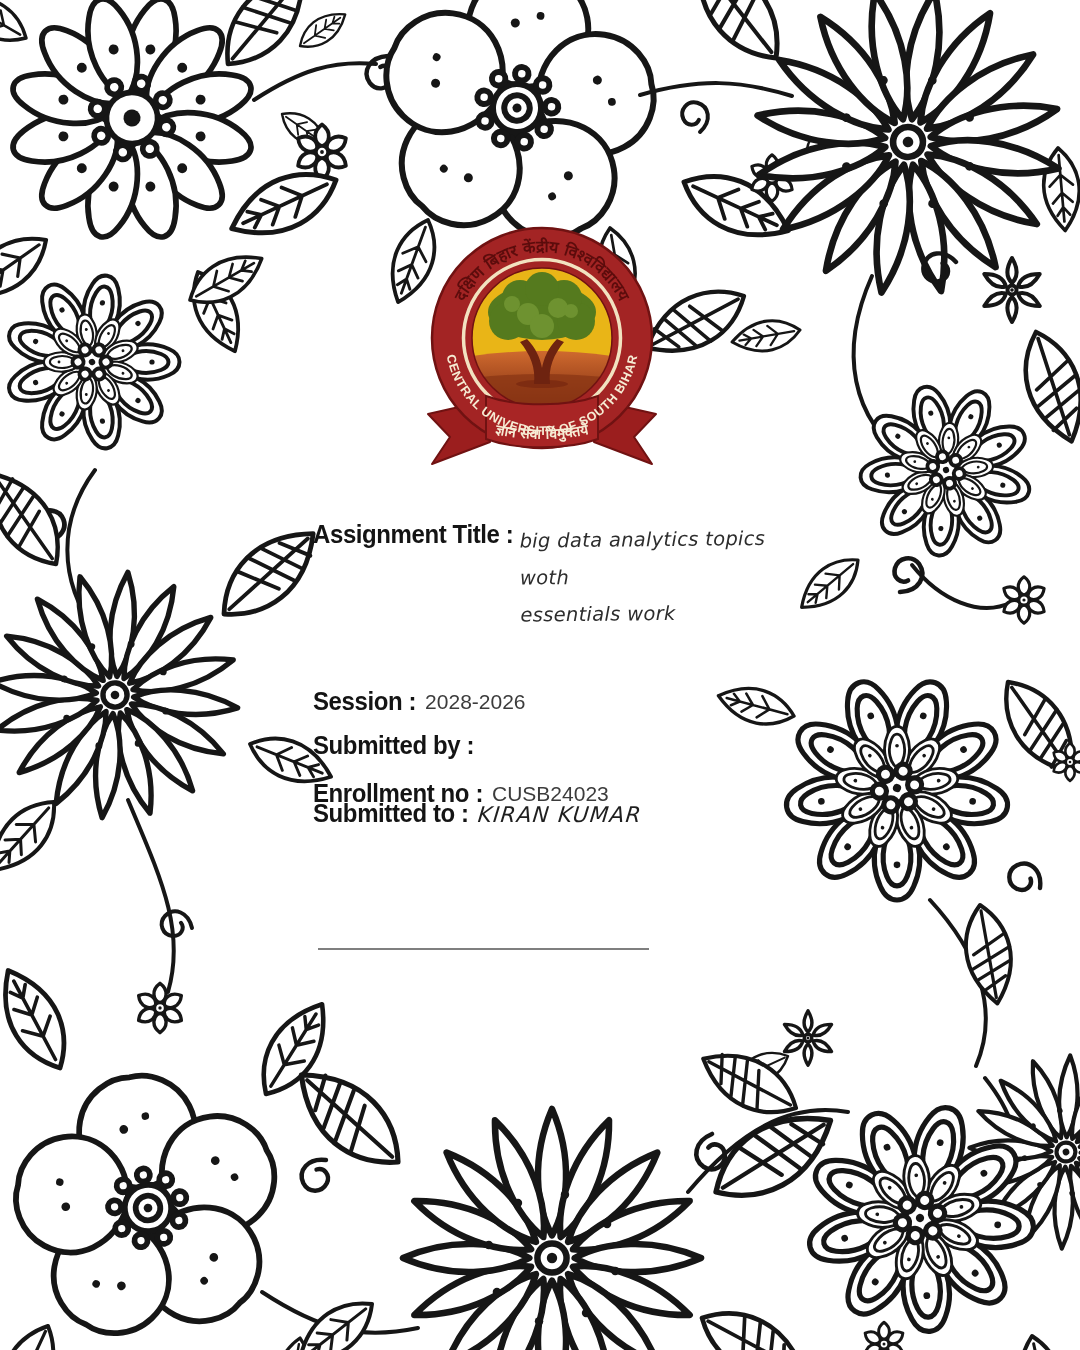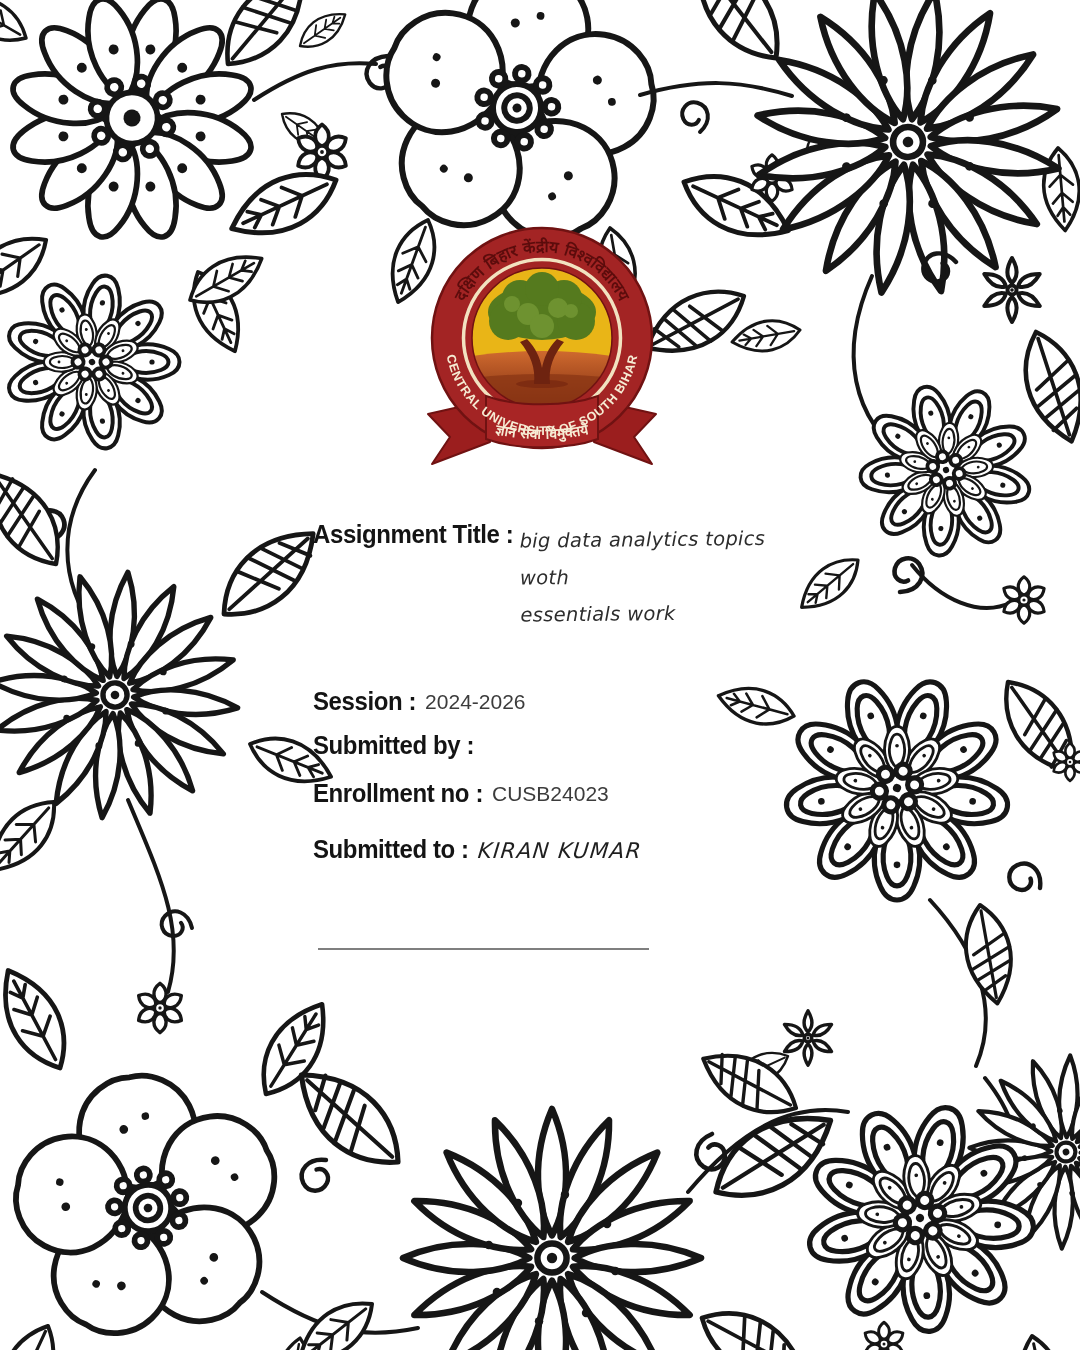--- a/index.html
+++ b/index.html
@@ -7,21 +7,21 @@
        font-family:"Liberation Sans",sans-serif;}
   .border-svg{position:absolute;left:0;top:0;width:1080px;height:1350px;}
   .logo-wrap{position:absolute;left:408px;top:226px;width:268px;height:256px;}
   .logo-wrap svg{width:100%;height:100%;}
   .form{position:absolute;left:0;top:0;width:1080px;height:1350px;}
   .row{position:absolute;left:313px;display:flex;align-items:center;gap:9px;white-space:nowrap;}
   .lbl{font-weight:bold;color:#141414;font-size:24px;letter-spacing:-0.4px;
        transform:scaleY(1.06);transform-origin:left bottom;}
   .val{color:#3c3c3c;font-size:21px;font-weight:normal;}
   .r0{top:521px}.r1{top:593px}.r2{top:645px}.r3{top:688px}.r4{top:732px}
-  .r5{top:780px}.r6{top:836px}.r7{top:869px}
+  .r5{top:780px}.r6{top:800px}.r7{top:869px}
   .r7 .lbl{font-size:27.5px}
   .assign-value{position:absolute;left:520px;top:521px;width:290px;
        font-family:"DejaVu Sans",sans-serif;font-style:italic;font-size:19.5px;
        color:#2d2d2d;line-height:37px;transform:rotate(-0.6deg);letter-spacing:0.3px;}
   .hand-caps{font-family:"DejaVu Sans",sans-serif;font-style:italic;font-size:21.5px;
        color:#1f1f1f;letter-spacing:1.2px;transform:skewX(-6deg);}
   .sig-line{position:absolute;left:318px;top:948px;width:331px;height:0;
        border-top:2px solid #7f7f7f;}
 </style>
 </head>
@@ -336,21 +336,21 @@
   </div>
   <div class="assign-value">
     <span>big data analytics topics woth</span><br>
     <span>essentials work</span>
   </div>
 
 
 
   <div class="row r3">
     <span class="lbl">Session :</span>
-    <span class="val">2024-2026</span>
+    <span class="val">2028-2026</span>
   </div>
 
   <div class="row r4">
     <span class="lbl">Submitted by :</span>
     <span class="val"></span>
   </div>
 
   <div class="row r5">
     <span class="lbl">Enrollment no :</span>
     <span class="val">CUSB24023</span>

